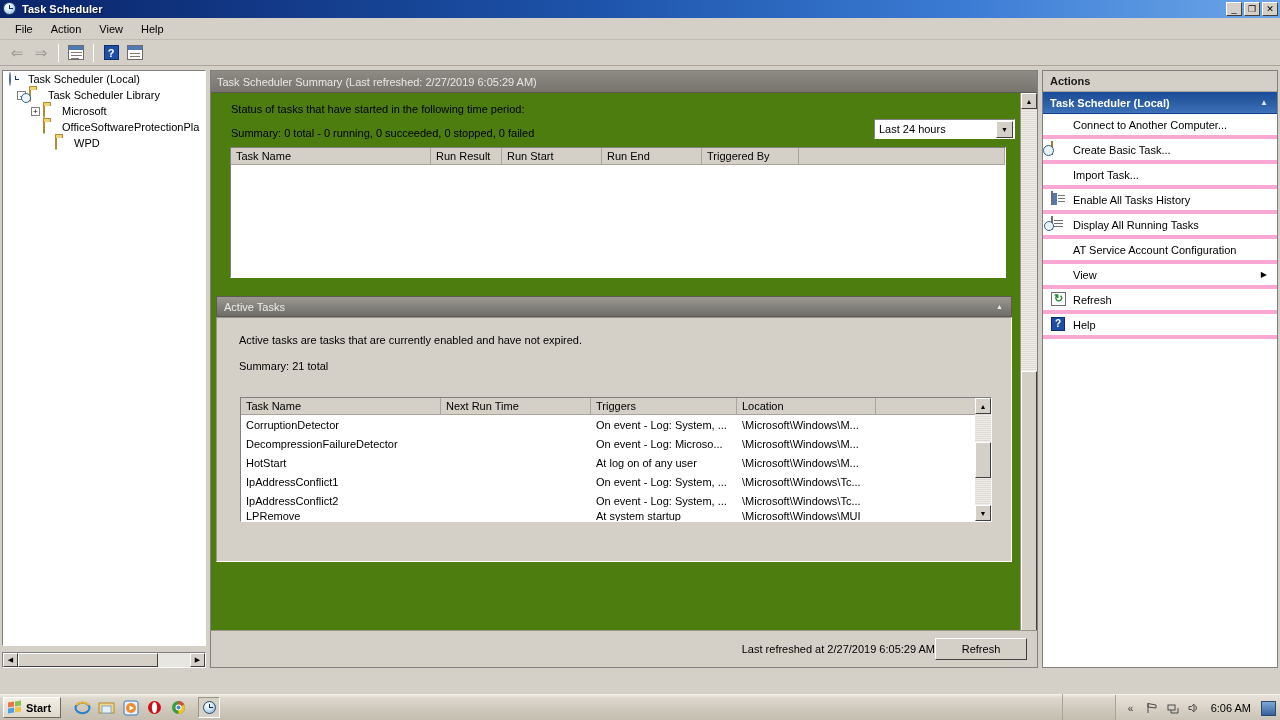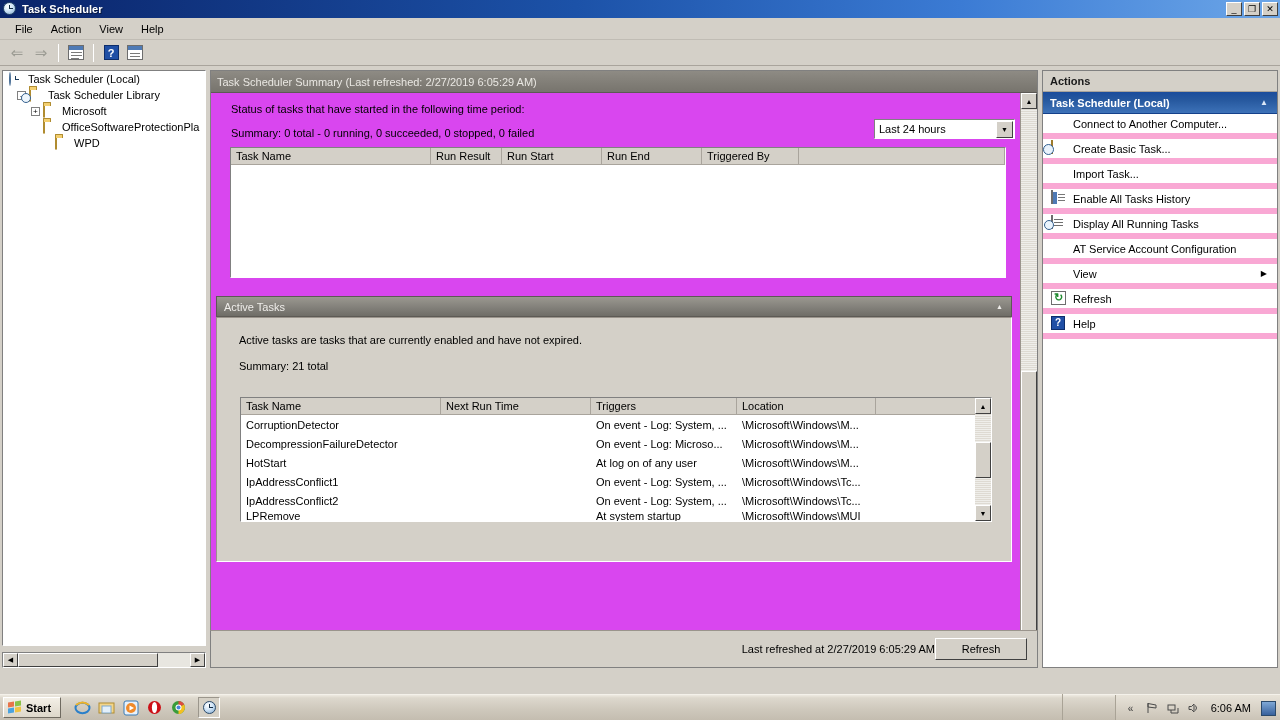--- a/index.html
+++ b/index.html
@@ -127,21 +127,21 @@
   
   .center {
     position: absolute; left: 210px; top: 70px; width: 828px; height: 598px;
     background: #d4d0c8; border: 1px solid #808080;
   }
   .summary-hdr {
     height: 22px; background: linear-gradient(to bottom, #8e8b84 0%, #77746d 100%);
     color: #e9e7e2; display: flex; align-items: center; padding-left: 6px;
     font-size: 11px; border-bottom: 1px solid #5d5a55;
   }
-  .scroll-area { position: relative; width: 100%; height: 556px; background: #d946ef; }
+  .scroll-area { position: relative; width: 100%; height: 556px; background: #4d7c0f; }
   .vscroll-outer {
     position: absolute; right: 0; top: 22px; width: 17px; height: 556px;
     background: #e8e6e0; border-left: 1px solid #9a948c;
     display: flex; flex-direction: column; align-items: center;
   }
   .vsb-btn {
     width: 16px; height: 16px; background: #d4d0c8;
     border: 1px solid; border-color: #fff #404040 #404040 #fff;
     display: flex; align-items: center; justify-content: center; font-size: 7px; flex: 0 0 16px;
   }
@@ -216,21 +216,21 @@
   }
   .actions-group {
     height: 22px; background: linear-gradient(to bottom, #1a4c9c 0%, #27599f 40%, #3d72b8 100%);
     color: #fff; font-weight: bold; font-size: 11px;
     display: flex; align-items: center; padding-left: 7px; position: relative;
     border-bottom: 1px solid #14408a;
   }
   .grp-caret { position: absolute; right: 9px; font-size: 8px; color: #dce8f8; }
   .act-item {
     height: 25px; display: flex; align-items: center; padding-left: 8px;
-    font-size: 11px; color: #000; border-bottom: 6px solid #f9a8d4; background: #fff;
+    font-size: 11px; color: #000; border-bottom: 4px solid #f9a8d4; background: #fff;
   }
   .act-ico { width: 16px; height: 16px; flex: 0 0 16px; margin-right: 6px; position: relative; }
   .act-label { white-space: nowrap; }
   .act-indent { margin-left: 22px; }
   .submenu-caret { margin-left: auto; margin-right: 10px; font-size: 8px; color: #000; }
 
   .ic-basic {
     width: 15px; height: 14px; background: linear-gradient(to bottom,#fdf3d4,#f0d584);
     border: 1px solid #9d7b2c; position: relative;
   }

